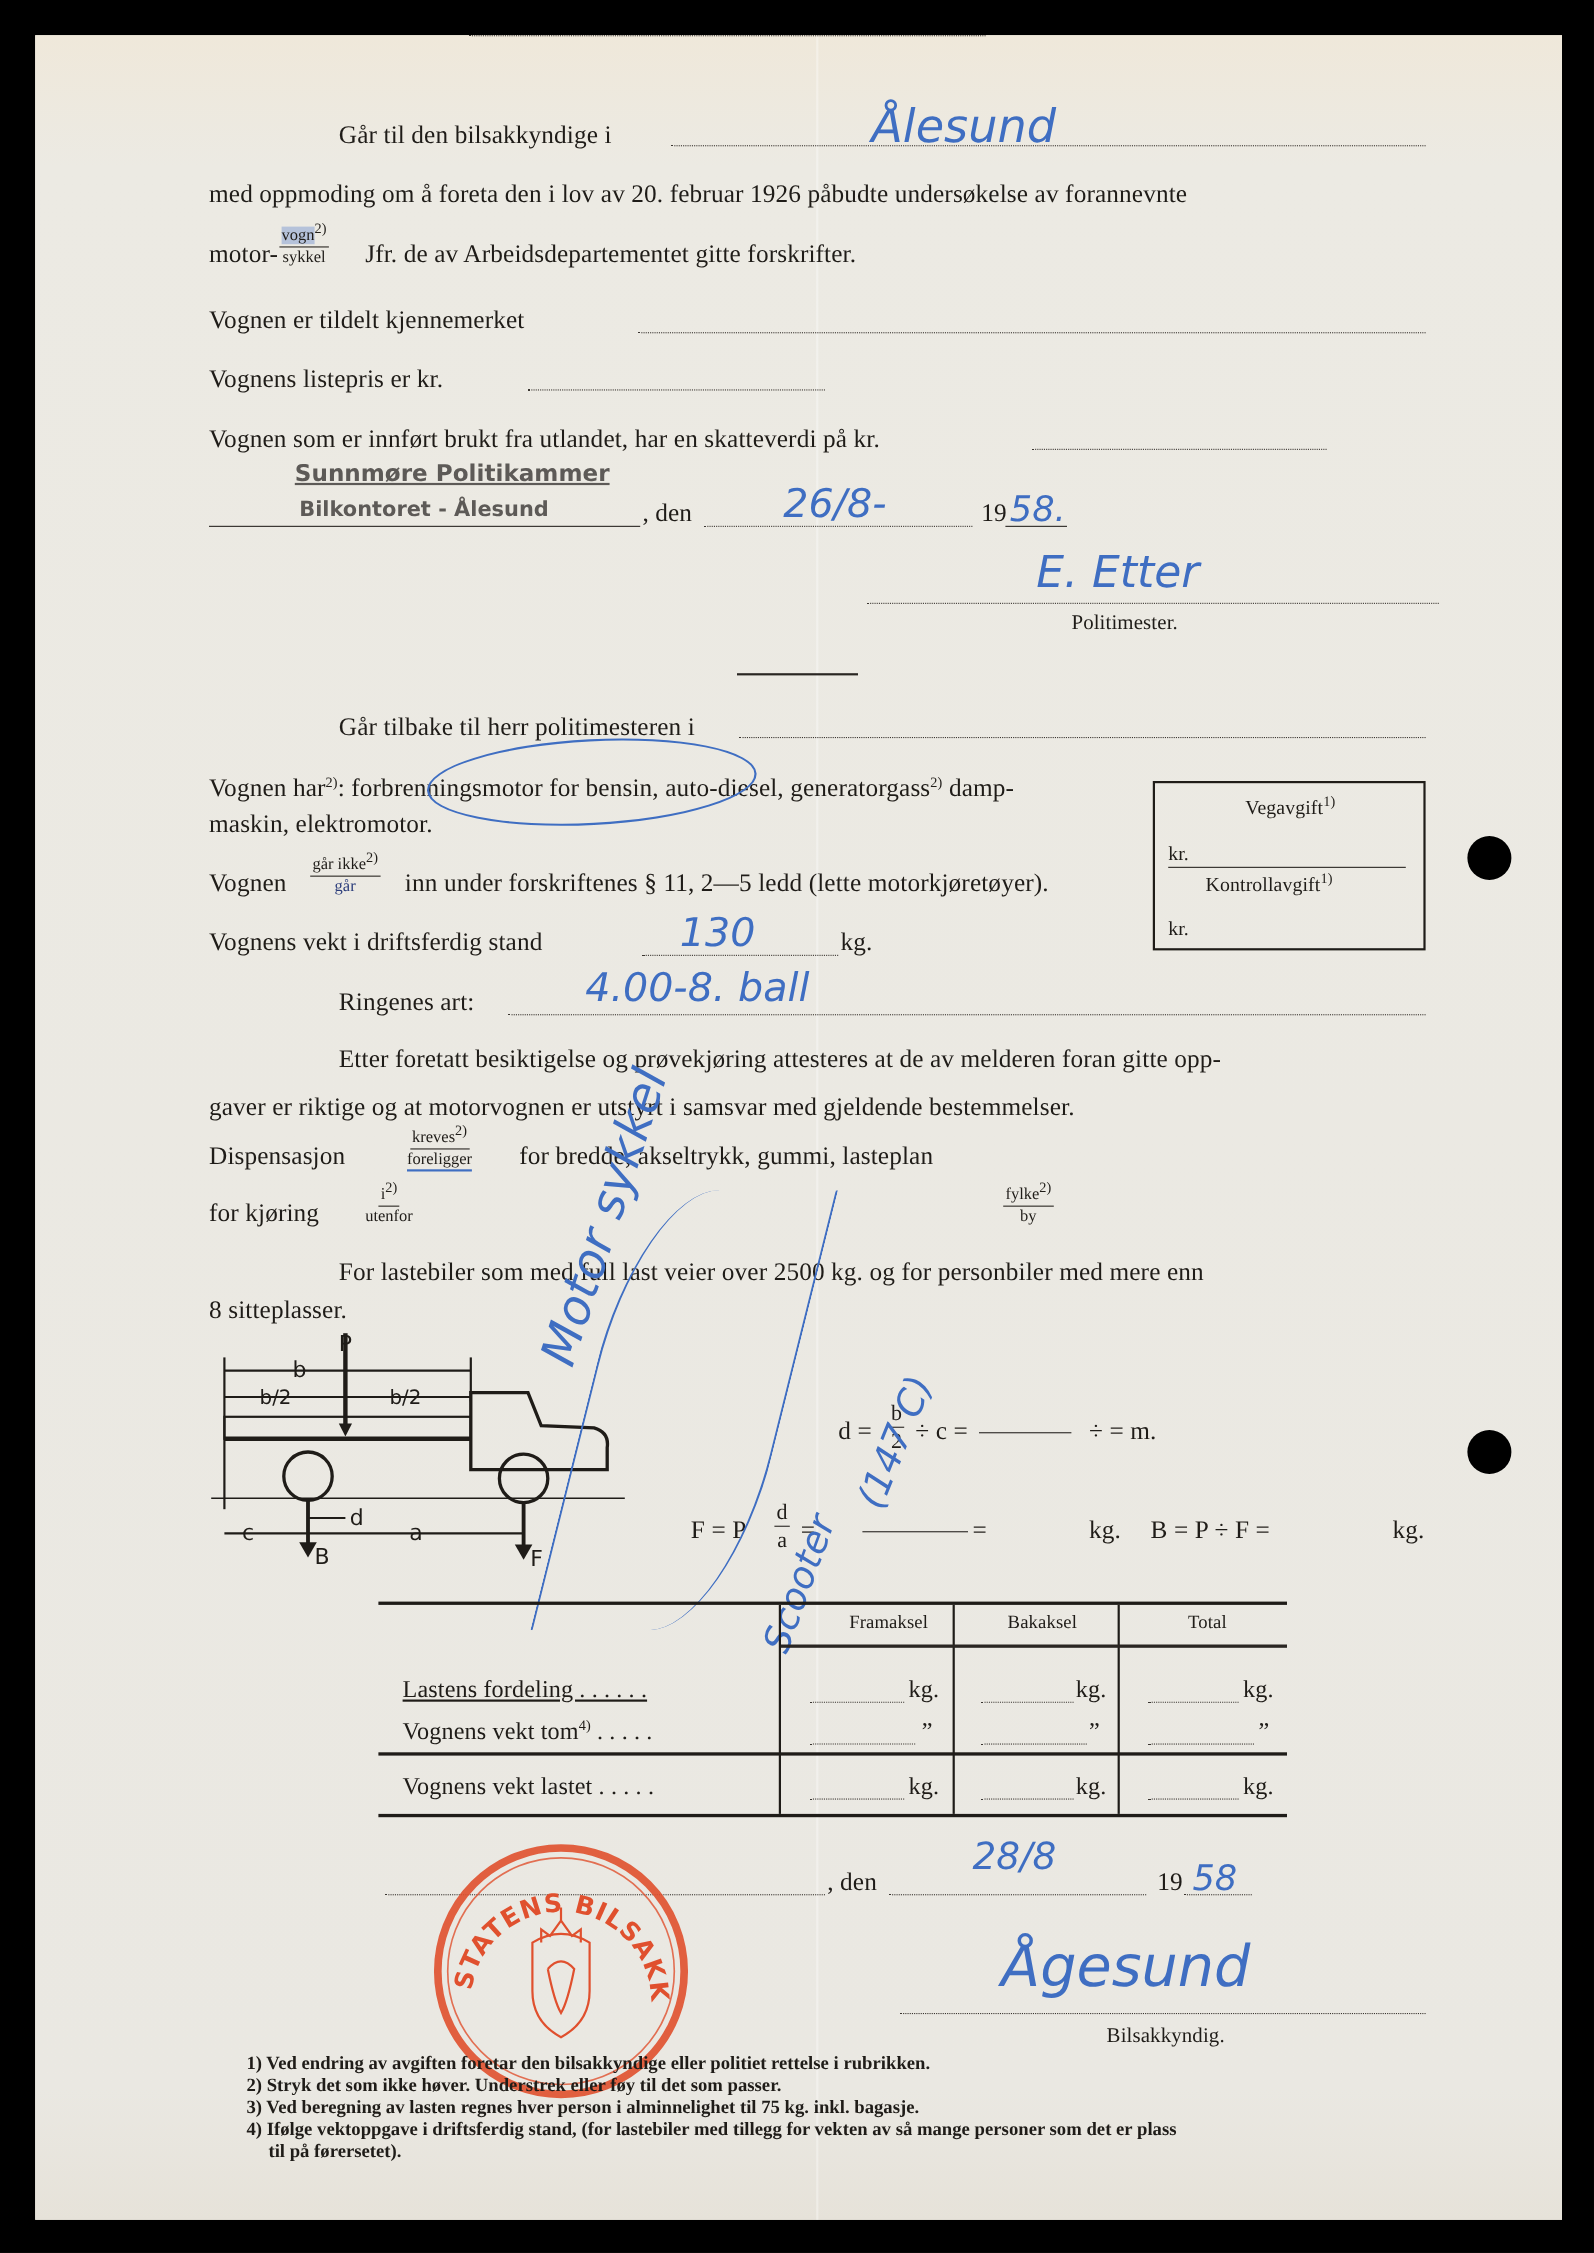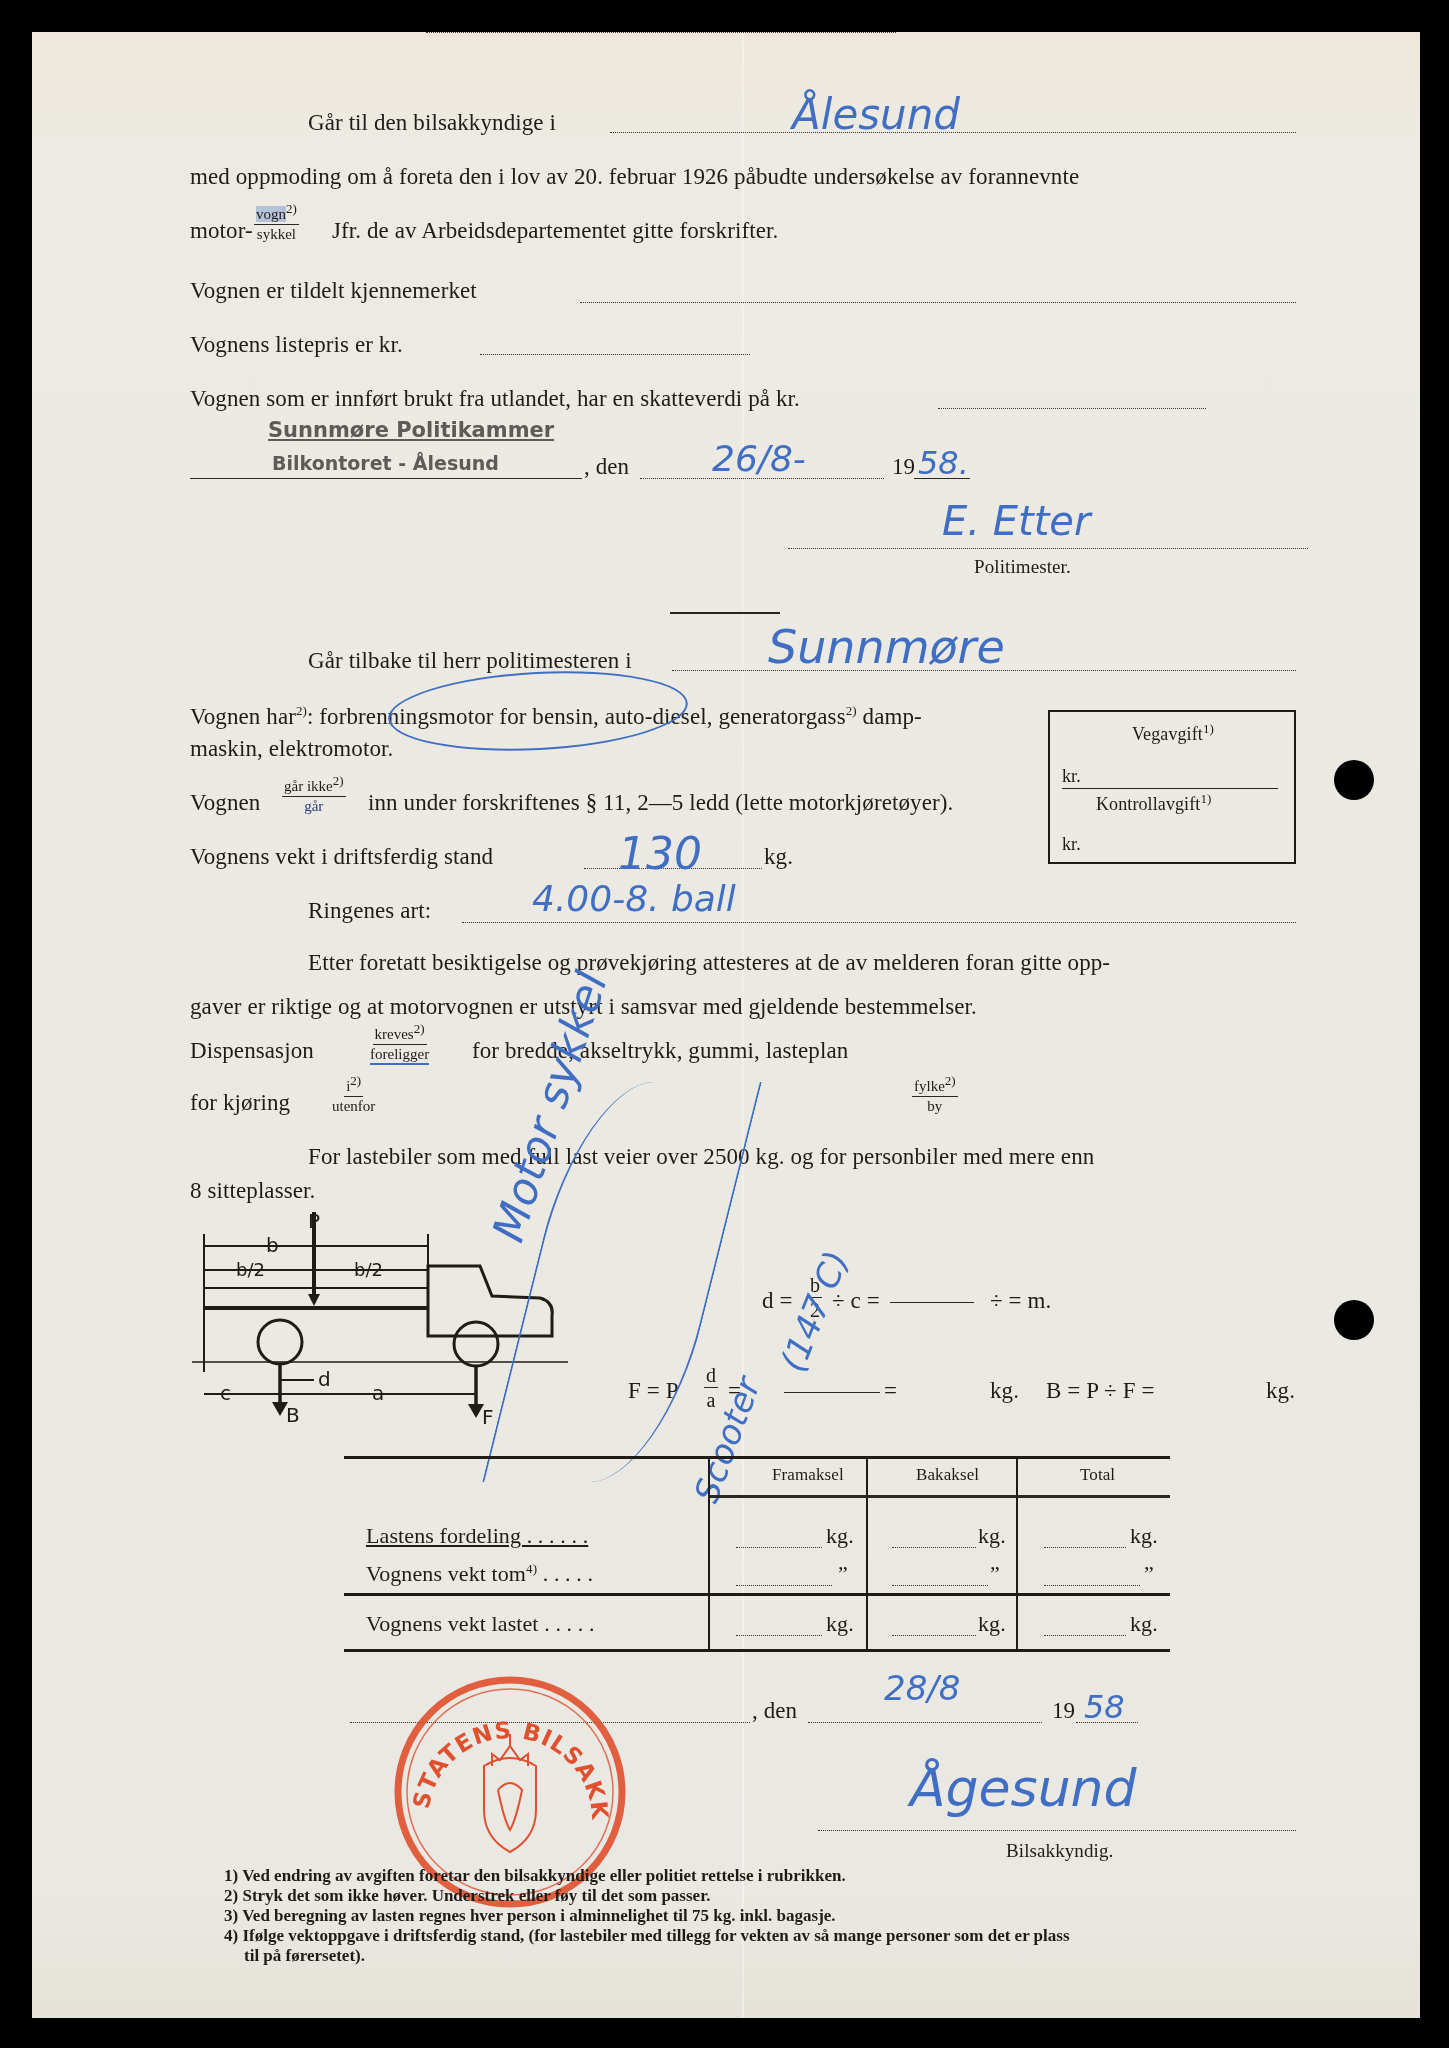--- a/index.html
+++ b/index.html
@@ -78,38 +78,37 @@
   <div class="hand" style="left:886px; top:412px; font-size:32px;">58.</div>
 
   <div class="dots" style="left:756px; top:516px; width:520px;"></div>
   <div class="hand" style="left:910px; top:466px; font-size:40px;">E. Etter</div>
   <div class="t" style="left:942px; top:524px; font-size:19px;">Politimester.</div>
 
   <div class="solid" style="left:638px; top:580px; width:110px; border-bottom-width:2.5px;"></div>
 
   <div class="t" style="left:276px; top:616px;">Går tilbake til herr politimesteren i</div>
   <div class="dots" style="left:640px; top:638px; width:624px;"></div>
-  <div class="hand" style="left:736px; top:588px; font-size:46px;">Sunnmøre</div>
 
   <div class="t" style="left:158px; top:672px;">
     <span>Vognen har</span><span class="sup">2)</span><span>: forbrenningsmotor for bensin, auto-diesel, generatorgass</span><span class="sup">2)</span><span> damp-</span>
   </div>
   <div style="position:absolute; left:356px; top:640px; width:300px; height:78px; border:2.5px solid #3f6ec2; border-radius:50%; transform:rotate(-3deg);"></div>
   <div class="t" style="left:158px; top:704px;">maskin, elektromotor.</div>
 
   <div class="t" style="left:158px; top:758px;">Vognen</div>
   <div class="frac" style="left:250px; top:746px;">
     <span class="num"><span>går ikke</span><span class="sup">2)</span></span>
     <span class="den" style="color:#2a3c7a;">går</span>
   </div>
   <div class="t" style="left:336px; top:758px;">inn under forskriftenes § 11, 2—5 ledd (lette motorkjøretøyer).</div>
 
   <div class="t" style="left:158px; top:812px;">Vognens vekt i driftsferdig stand</div>
   <div class="dots" style="left:552px; top:836px; width:178px;"></div>
-  <div class="hand" style="left:586px; top:796px; font-size:44px;text-align:right;">130</div>
+  <div class="hand" style="left:586px; top:796px; font-size:36px;text-align:right;">130</div>
   <div class="t" style="left:732px; top:812px;">kg.</div>
 
   <div class="t" style="left:276px; top:866px;">Ringenes art:</div>
   <div class="dots" style="left:430px; top:890px; width:834px;"></div>
   <div class="hand" style="left:500px; top:846px; font-size:36px;">4.00-8.  ball</div>
 
   <div class="t" style="left:276px; top:918px;">Etter foretatt besiktigelse og prøvekjøring attesteres at de av melderen foran gitte opp-</div>
   <div class="t" style="left:158px; top:962px;">gaver er riktige og at motorvognen er utstyrt i samsvar med gjeldende bestemmelser.</div>
 
   <div class="t" style="left:158px; top:1006px;">Dispensasjon</div>

